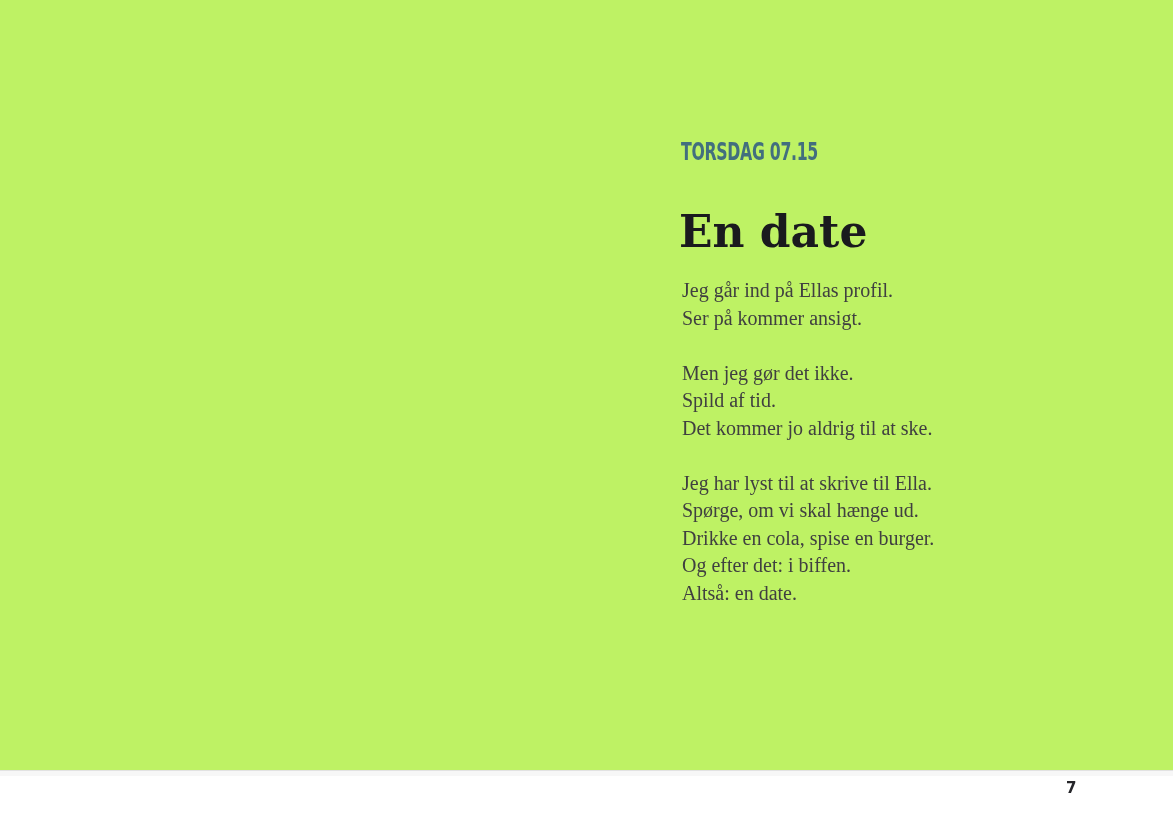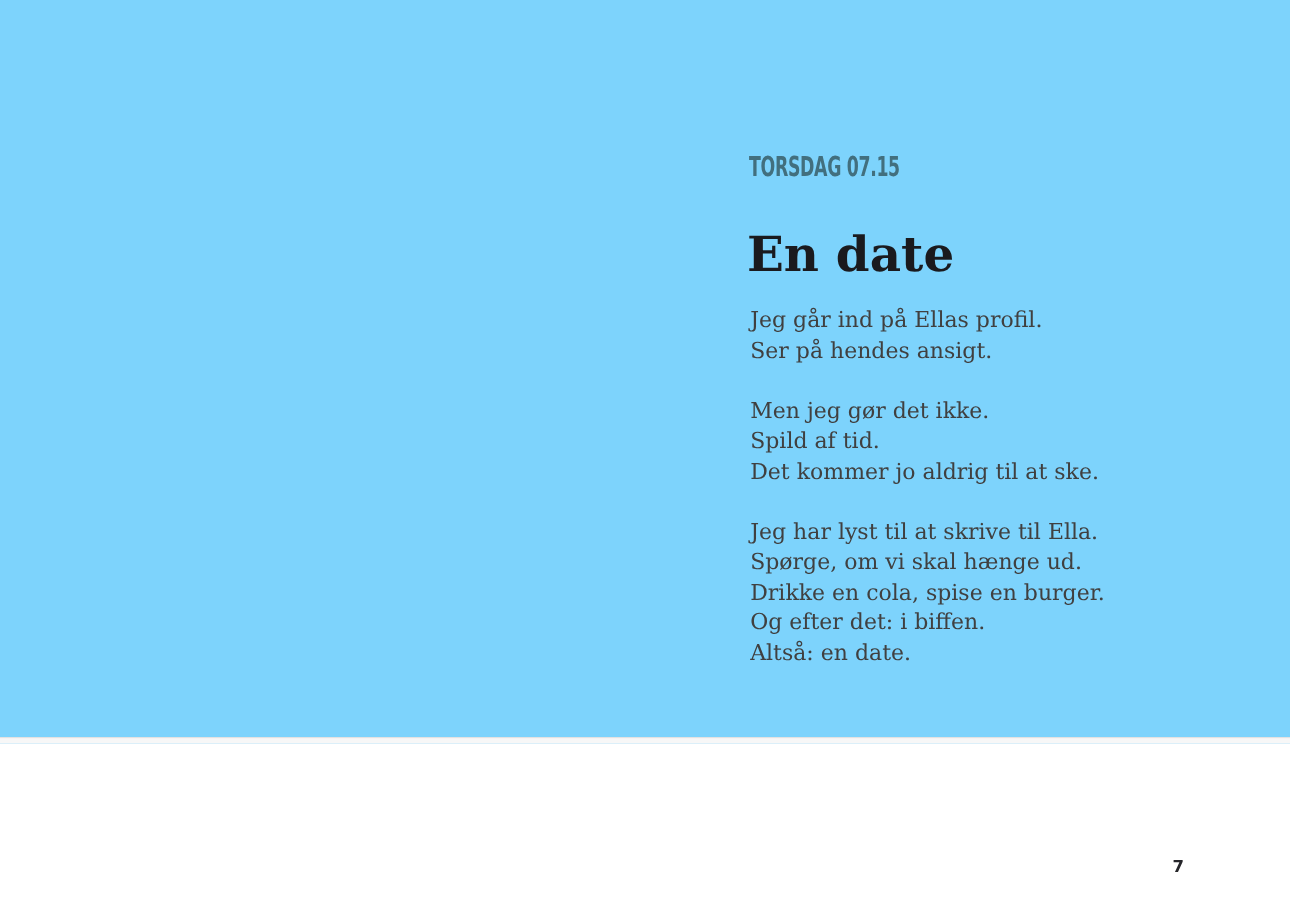--- a/index.html
+++ b/index.html
@@ -7,22 +7,22 @@
     padding: 0;
     background: #ffffff;
     width: 1173px;
     height: 833px;
     overflow: hidden;
     font-family: "DejaVu Serif", serif;
   }
   .page {
     position: relative;
     width: 1173px;
-    height: 676px;
-    background: #7dd3fc;
+    height: 776px;
+    background: #bef264;
   }
   
   .kicker {
     position: absolute;
     top: 139px;
     left: 681px;
     font-family: "DejaVu Sans", "Liberation Sans", sans-serif;
     font-weight: bold;
     font-size: 25px;
     line-height: 25px;
@@ -55,20 +55,21 @@
     font-family: "DejaVu Serif", "Liberation Serif", serif;
     font-size: 20px;
     line-height: 27.5px;
     color: #404040;
   }
   .paragraph {
     margin: 0 0 27.5px 0;
   }
   .line {
     white-space: nowrap;
+    font-family: Liberation Serif, serif;
   }
   
   .page-number {
     position: absolute;
     top: 780px;
     left: 1066px;
     font-family: "DejaVu Sans", "Liberation Sans", sans-serif;
     font-weight: bold;
     font-size: 15px;
     line-height: 17px;
@@ -91,21 +92,21 @@
 <div class="page">
 
   <div class="kicker">TORSDAG 07.15</div>
 
   <h1 class="title">En date</h1>
 
   <div class="body-text">
 
     <div class="paragraph">
       <div class="line">Jeg går ind på Ellas profil.</div>
-      <div class="line">Ser på hendes ansigt.</div>
+      <div class="line">Ser på kommer ansigt.</div>
     </div>
 
     <div class="paragraph">
       <div class="line">Men jeg gør det ikke.</div>
       <div class="line">Spild af tid.</div>
       <div class="line">Det kommer jo aldrig til at ske.</div>
     </div>
 
     <div class="paragraph">
       <div class="line">Jeg har lyst til at skrive til Ella.</div>

